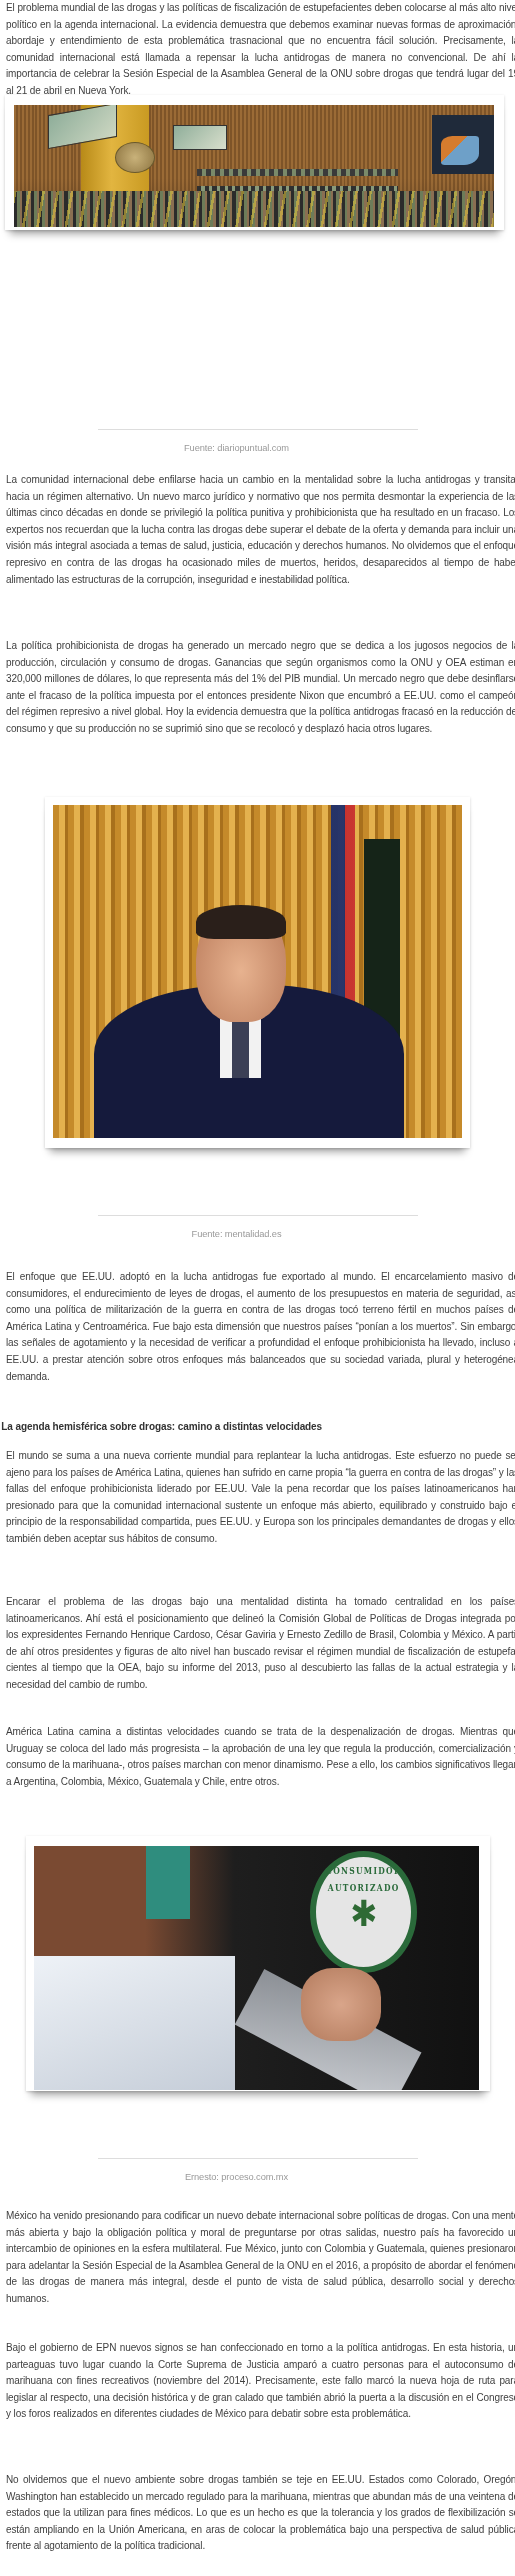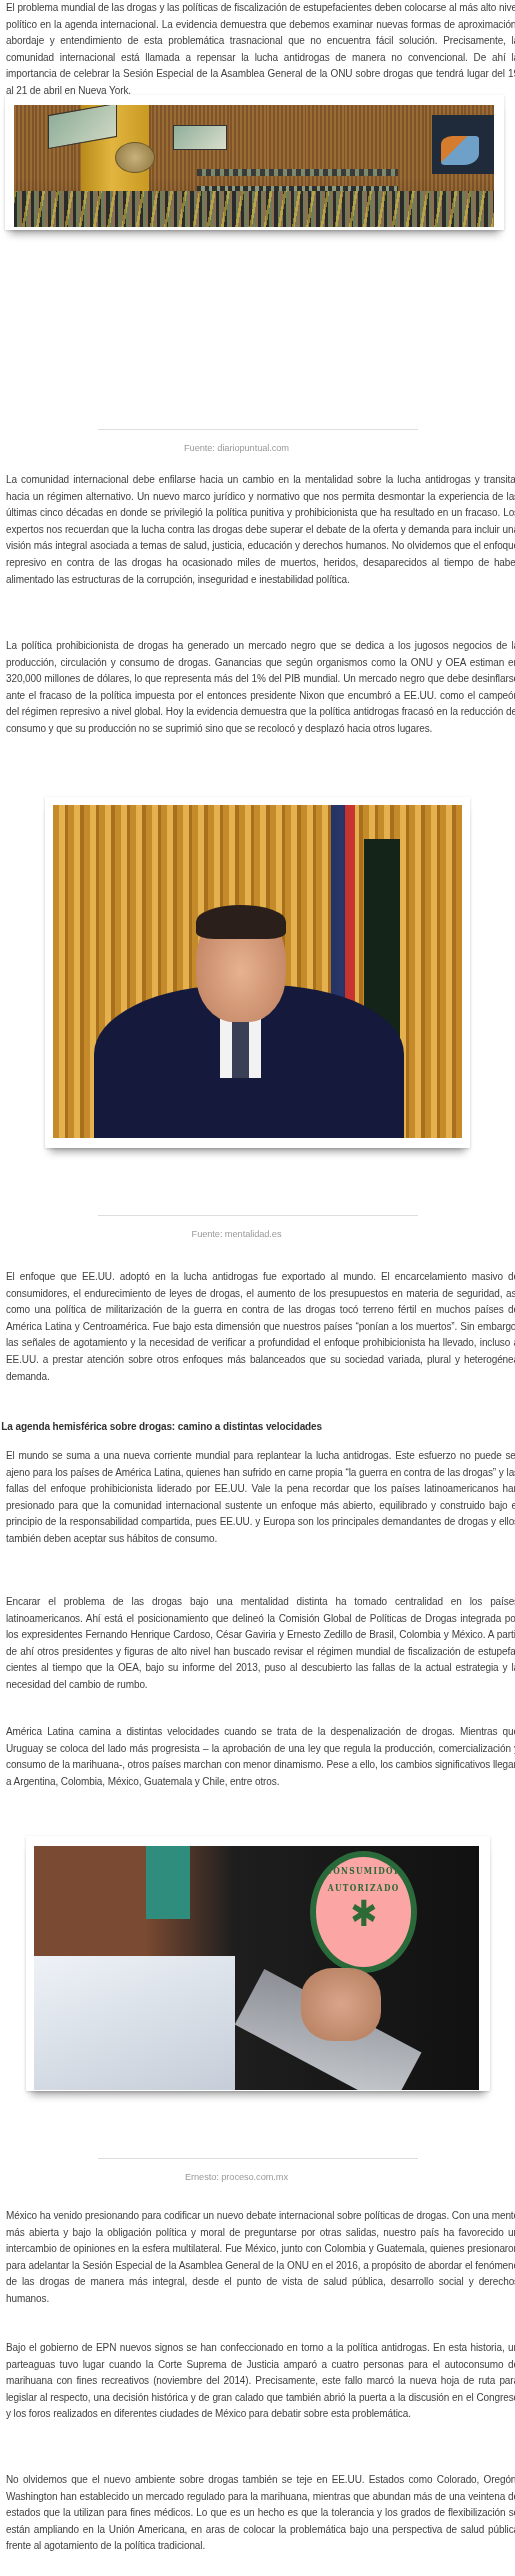--- a/index.html
+++ b/index.html
@@ -78,21 +78,21 @@
       background: radial-gradient(ellipse at 50% 55%, #e7b28f, #b97a5a); border-radius: 45% 45% 42% 42%; }
     .nx-hair { position: absolute; left: 35%; top: 30%; width: 22%; height: 10%;
       background: #2a1f1a; border-radius: 50% 50% 20% 20%; }
     
     .mj-bg { position: absolute; inset: 0;
       background: linear-gradient(90deg,#7a4a32 0 25%, #1e1e1e 45%, #111 100%); }
     .mj-shirt { position: absolute; left: 0; bottom: 0; width: 45%; height: 55%;
       background: linear-gradient(160deg,#eef2f7,#c5cdd8); }
     .mj-green { position: absolute; left: 25%; top: 0; width: 10%; height: 30%; background: #2f8d7e; }
     .mj-logo { position: absolute; left: 62%; top: 2%; width: 24%; height: 50%;
-      border-radius: 50%; background: #fca5a5; border: 6.4px solid #2a6a3a; box-sizing: border-box; }
+      border-radius: 50%; background: #e5e5e5; border: 6.4px solid #2a6a3a; box-sizing: border-box; }
     .mj-logo-text { position: absolute; left: 0; top: 6%; width: 100%; text-align: center;
       font-family: "DejaVu Serif", serif; font-weight: bold; font-size: 8.4px; color: #2a6a3a; letter-spacing: 1.3px; }
     .mj-leaf { position: absolute; left: 50%; top: 50%; transform: translate(-50%,-45%);
       font-size: 36px; color: #2e6a34; line-height: 1; }
     .mj-paper { position: absolute; left: 46%; bottom: 8%; width: 40%; height: 26%;
       background: linear-gradient(160deg,#8b8f95,#c8cbd0); transform: rotate(28deg); }
     .mj-hand { position: absolute; left: 60%; bottom: 20%; width: 18%; height: 30%;
       background: radial-gradient(ellipse,#d9a58a,#b27a5c); border-radius: 40%; }
   </style>
 </head>

